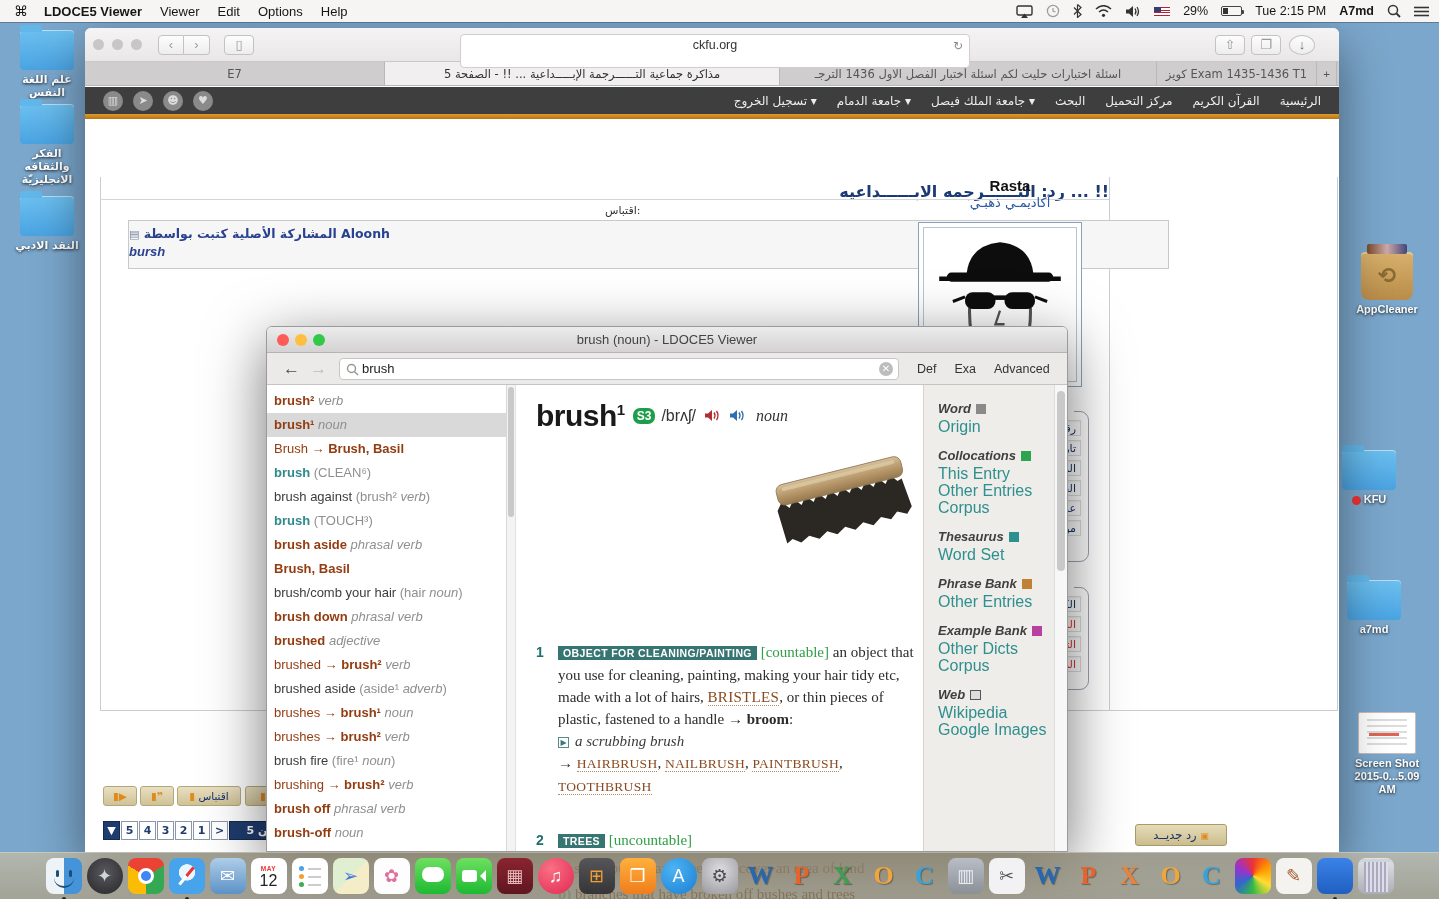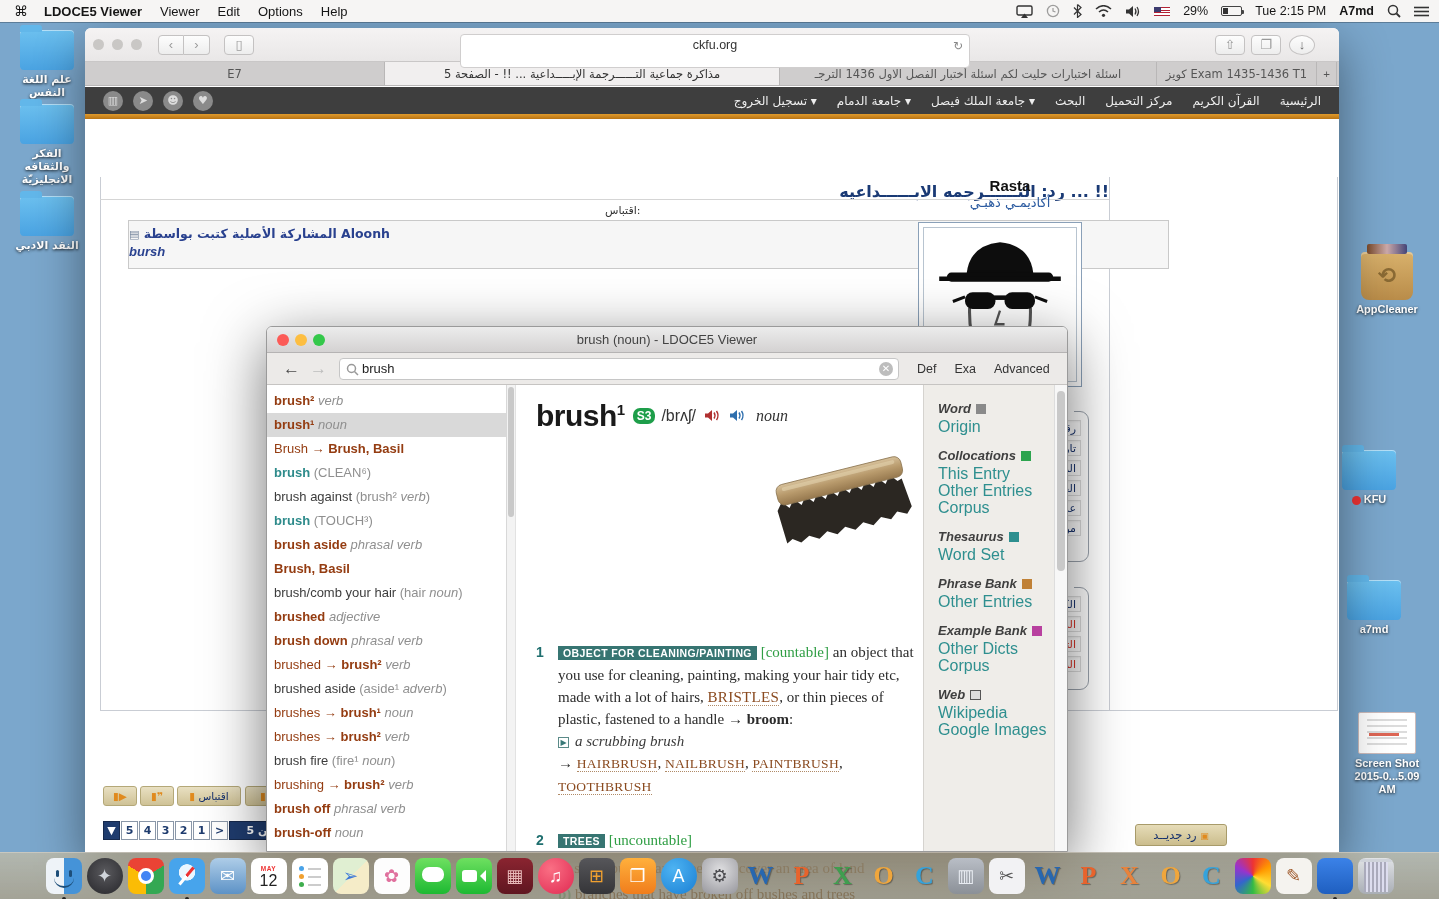--- a/index.html
+++ b/index.html
@@ -477,22 +477,22 @@
     <div id="ld-list">
         <div class="li"><span class="sg-hw">brush²</span><span class="sg-pos"> verb</span></div>
         <div class="li sel"><span class="sg-hw">brush¹</span><span class="sg-pos"> noun</span></div>
         <div class="li"><span class="sg-hwn">Brush</span><span class="sg-arrow"> → </span><span class="sg-hw">Brush, Basil</span></div>
         <div class="li"><span class="sg-teal">brush </span><span class="sg-gray">(CLEAN⁶)</span></div>
         <div class="li"><span class="sg-plain">brush against </span><span class="sg-gray">(brush² </span><span class="sg-pos">verb</span><span class="sg-gray">)</span></div>
         <div class="li"><span class="sg-teal">brush </span><span class="sg-gray">(TOUCH³)</span></div>
         <div class="li"><span class="sg-hw">brush aside </span><span class="sg-pos">phrasal verb</span></div>
         <div class="li"><span class="sg-hw">Brush, Basil</span></div>
         <div class="li"><span class="sg-plain">brush/comb your hair </span><span class="sg-gray">(hair </span><span class="sg-pos">noun</span><span class="sg-gray">)</span></div>
+        <div class="li"><span class="sg-hw">brush down </span><span class="sg-pos">phrasal verb</span></div>
         <div class="li"><span class="sg-hw">brushed </span><span class="sg-pos">adjective</span></div>
-        <div class="li"><span class="sg-hw">brush down </span><span class="sg-pos">phrasal verb</span></div>
         <div class="li"><span class="sg-hwn">brushed</span><span class="sg-arrow"> → </span><span class="sg-hw">brush²</span><span class="sg-pos"> verb</span></div>
         <div class="li"><span class="sg-plain">brushed aside </span><span class="sg-gray">(aside¹ </span><span class="sg-pos">adverb</span><span class="sg-gray">)</span></div>
         <div class="li"><span class="sg-hwn">brushes</span><span class="sg-arrow"> → </span><span class="sg-hw">brush¹</span><span class="sg-pos"> noun</span></div>
         <div class="li"><span class="sg-hwn">brushes</span><span class="sg-arrow"> → </span><span class="sg-hw">brush²</span><span class="sg-pos"> verb</span></div>
         <div class="li"><span class="sg-plain">brush fire </span><span class="sg-gray">(fire¹ </span><span class="sg-pos">noun</span><span class="sg-gray">)</span></div>
         <div class="li"><span class="sg-hwn">brushing</span><span class="sg-arrow"> → </span><span class="sg-hw">brush²</span><span class="sg-pos"> verb</span></div>
         <div class="li"><span class="sg-hw">brush off </span><span class="sg-pos">phrasal verb</span></div>
         <div class="li"><span class="sg-hw">brush-off </span><span class="sg-pos">noun</span></div>
       </div>
     <div id="ld-list-scroll">

